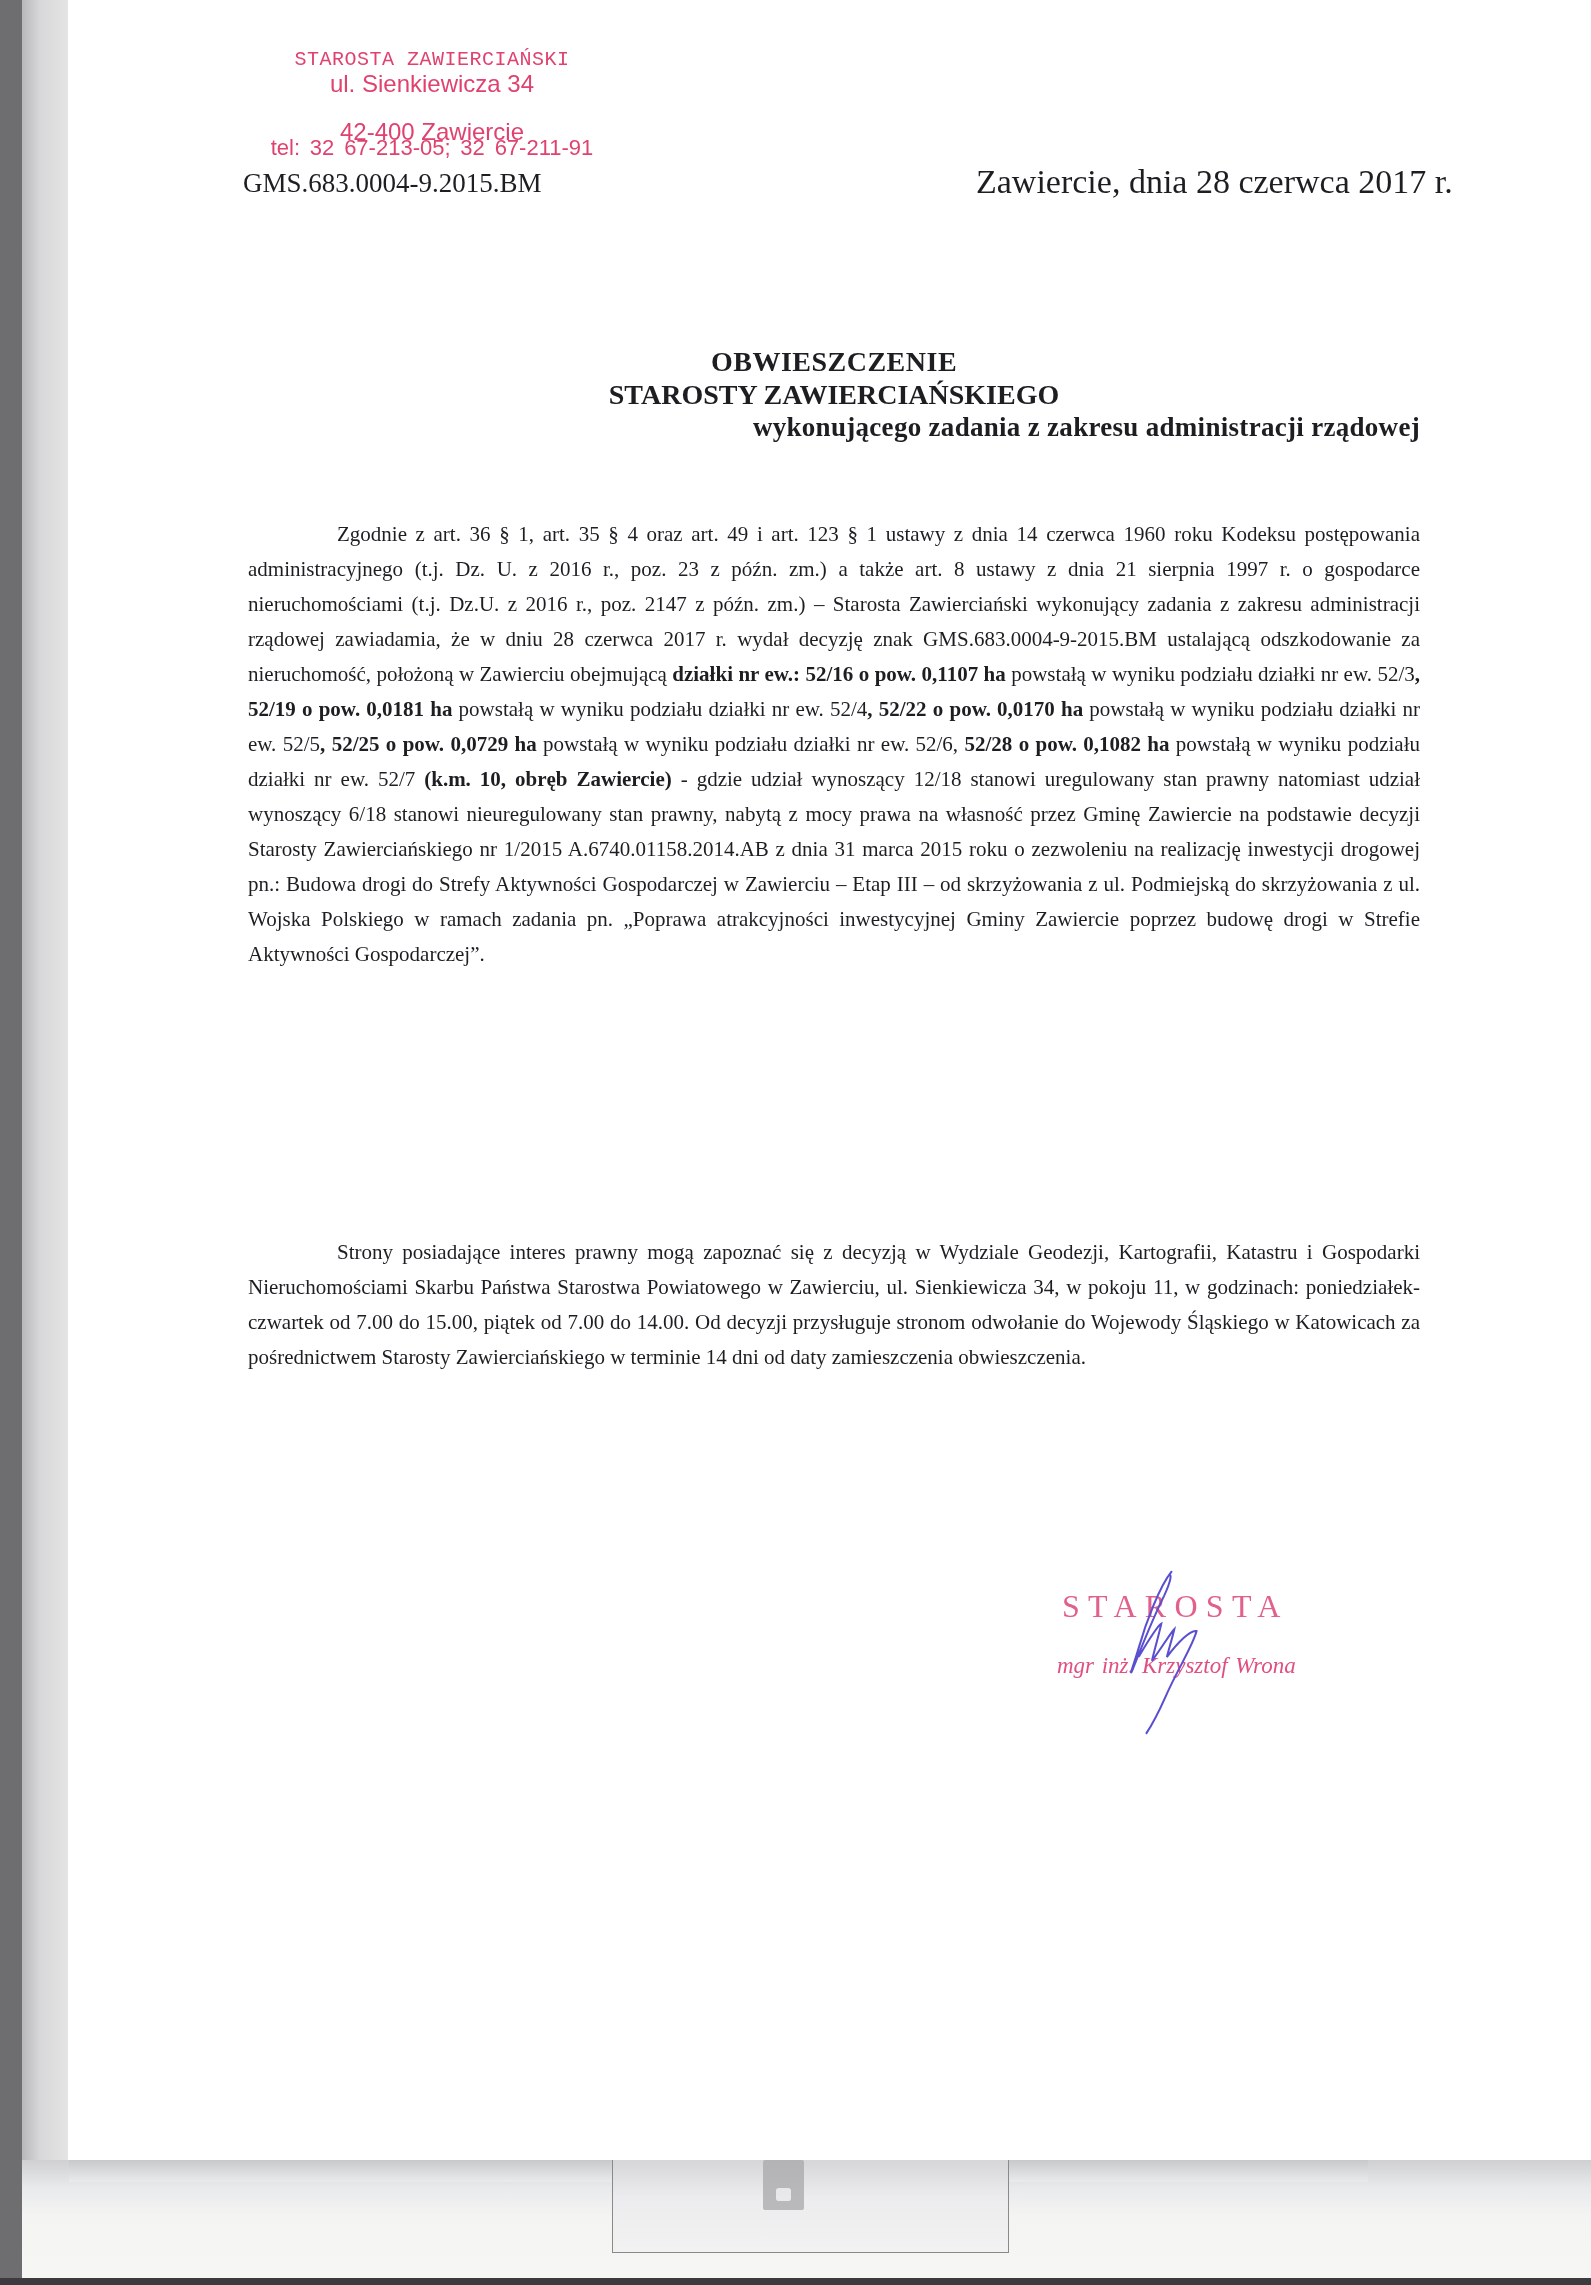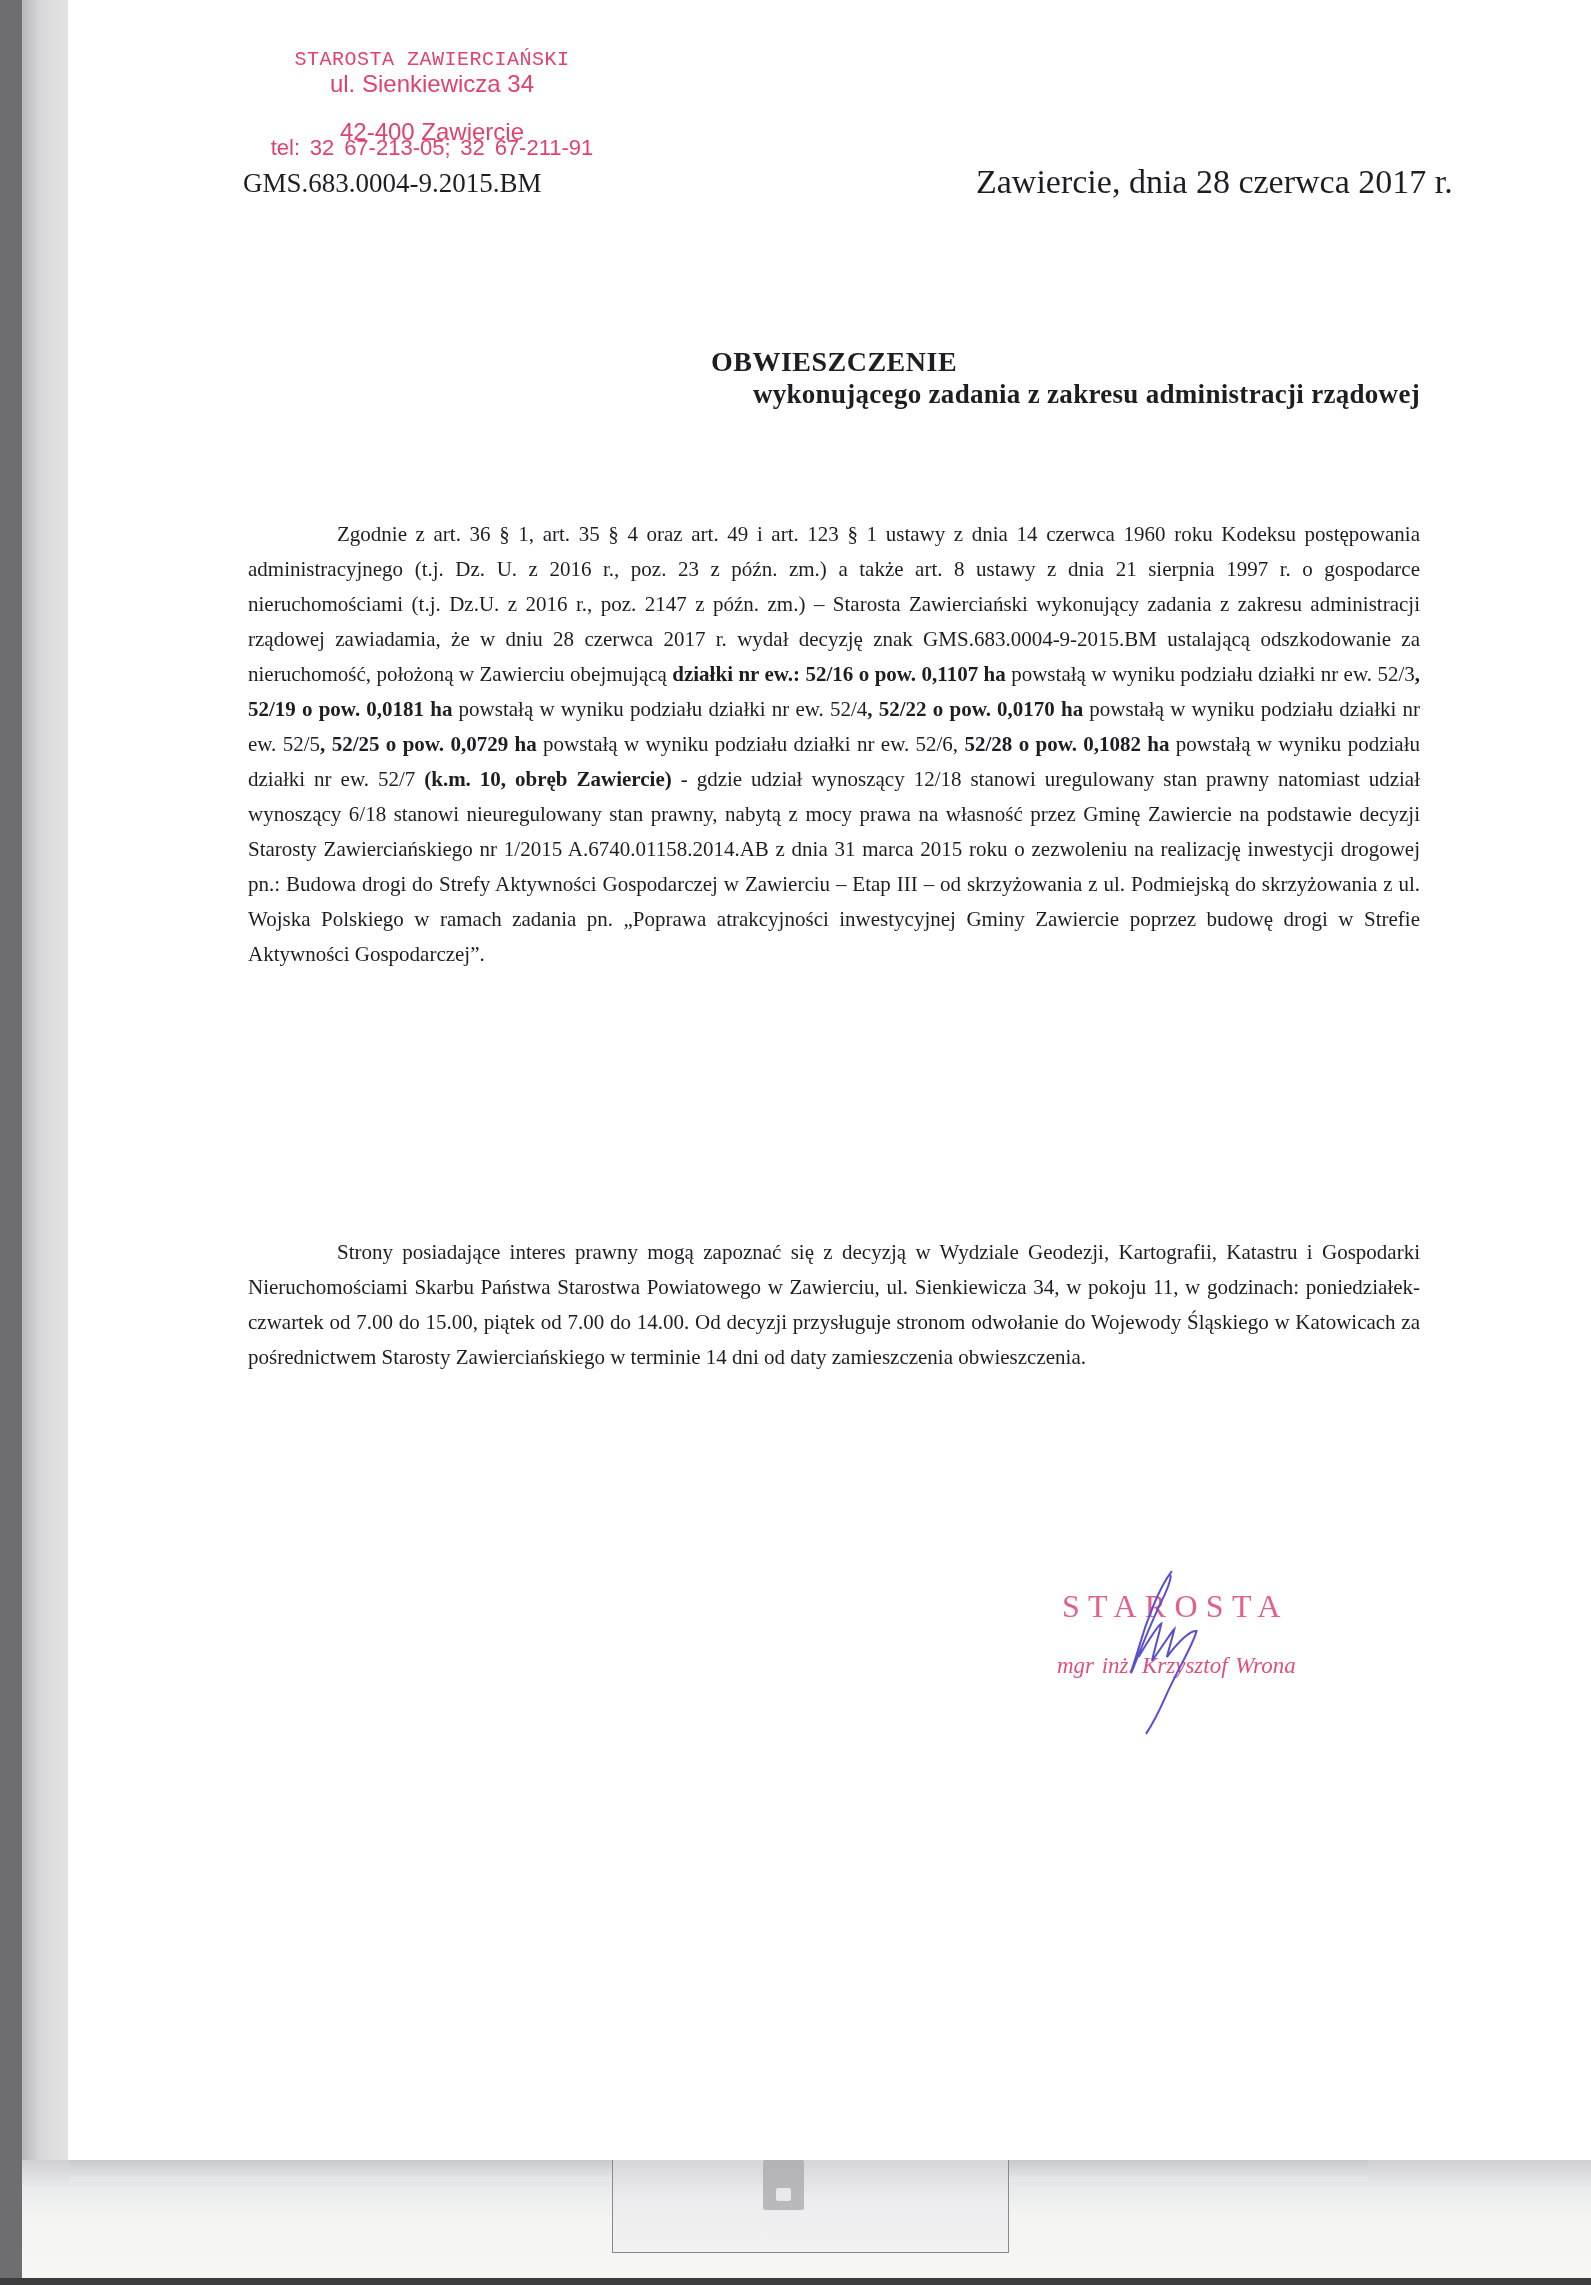--- a/index.html
+++ b/index.html
@@ -71,20 +71,21 @@
 <div class="stamp stamp-title">STAROSTA ZAWIERCIAŃSKI</div>
 <div class="stamp stamp-line stamp-addr1">ul. Sienkiewicza 34</div>
 <div class="stamp stamp-line stamp-addr2">42-400 Zawiercie</div>
 <div class="stamp stamp-line stamp-tel">tel:  32 67-213-05; 32 67-211-91</div>
 
 <div class="ref">GMS.683.0004-9.2015.BM</div>
 <div class="date">Zawiercie, dnia 28 czerwca 2017 r.</div>
 
 <div class="title-block">
   <div class="title-1">OBWIESZCZENIE</div>
+  <div class="title-2">STAROSTY ZAWIERCIAŃSKIEGO</div>
   <div class="title-3">wykonującego zadania z zakresu administracji rządowej</div>
 </div>
 
 <div class="body-text para-1">
   <p id="p1"><span>Zgodnie z art. 36 § 1, art. 35 § 4 oraz art. 49 i art. 123 § 1  ustawy z dnia 14 czerwca 1960 roku  Kodeksu postępowania administracyjnego (t.j. Dz. U. z 2016 r., poz. 23 z późn. zm.) a także art. 8  ustawy z dnia 21 sierpnia 1997 r. o gospodarce nieruchomościami (t.j. Dz.U. z 2016 r., poz. 2147 z późn. zm.) – Starosta Zawierciański wykonujący zadania z zakresu administracji rządowej zawiadamia, że w dniu 28 czerwca 2017 r. wydał decyzję znak GMS.683.0004-9-2015.BM ustalającą odszkodowanie za nieruchomość, położoną w Zawierciu obejmującą </span><b>działki nr ew.: 52/16 o pow. 0,1107 ha</b><span> powstałą w wyniku podziału działki nr ew. 52/3</span><b>, 52/19 o pow. 0,0181 ha</b><span> powstałą w wyniku podziału działki nr ew. 52/4</span><b>, 52/22 o pow. 0,0170 ha</b><span> powstałą w wyniku podziału działki nr ew. 52/5</span><b>, 52/25 o pow. 0,0729 ha</b><span> powstałą w wyniku podziału działki nr ew. 52/6,  </span><b>52/28 o pow. 0,1082 ha</b><span> powstałą w wyniku podziału działki nr ew. 52/7 </span><b>(k.m. 10, obręb Zawiercie)</b><span> - gdzie udział wynoszący 12/18 stanowi uregulowany stan prawny natomiast udział wynoszący 6/18 stanowi nieuregulowany stan prawny, nabytą z mocy prawa na własność przez Gminę Zawiercie na podstawie decyzji Starosty Zawierciańskiego nr 1/2015 A.6740.01158.2014.AB z dnia 31 marca 2015 roku o zezwoleniu na realizację inwestycji drogowej pn.: Budowa drogi do Strefy Aktywności Gospodarczej w Zawierciu – Etap III – od skrzyżowania z ul. Podmiejską do skrzyżowania z ul. Wojska Polskiego w ramach zadania pn. „Poprawa atrakcyjności inwestycyjnej Gminy Zawiercie poprzez budowę drogi w Strefie Aktywności Gospodarczej”.</span></p>
 </div>
 
 <div class="body-text para-2">
   <p>Strony posiadające interes prawny mogą zapoznać się z decyzją w Wydziale Geodezji, Kartografii, Katastru i Gospodarki Nieruchomościami Skarbu Państwa Starostwa Powiatowego w Zawierciu, ul. Sienkiewicza 34, w pokoju 11, w godzinach: poniedziałek-czwartek od 7.00 do 15.00, piątek od 7.00 do 14.00. Od decyzji przysługuje stronom odwołanie do Wojewody Śląskiego w Katowicach za pośrednictwem Starosty Zawierciańskiego w terminie 14 dni od daty zamieszczenia obwieszczenia.</p>
 </div>

